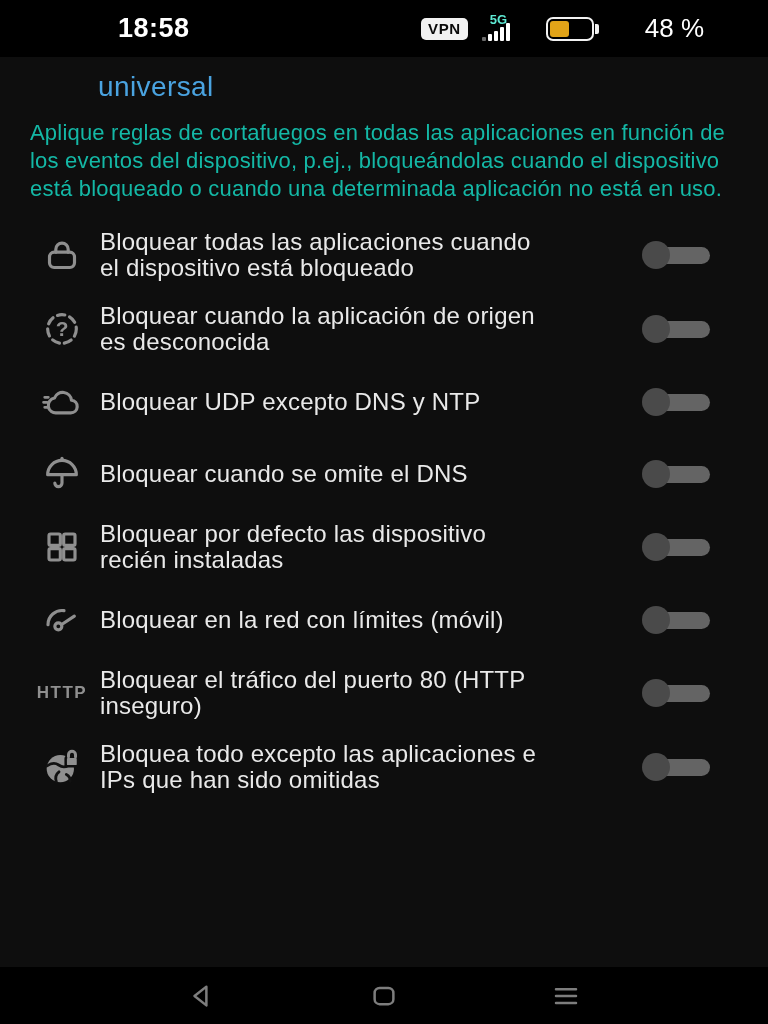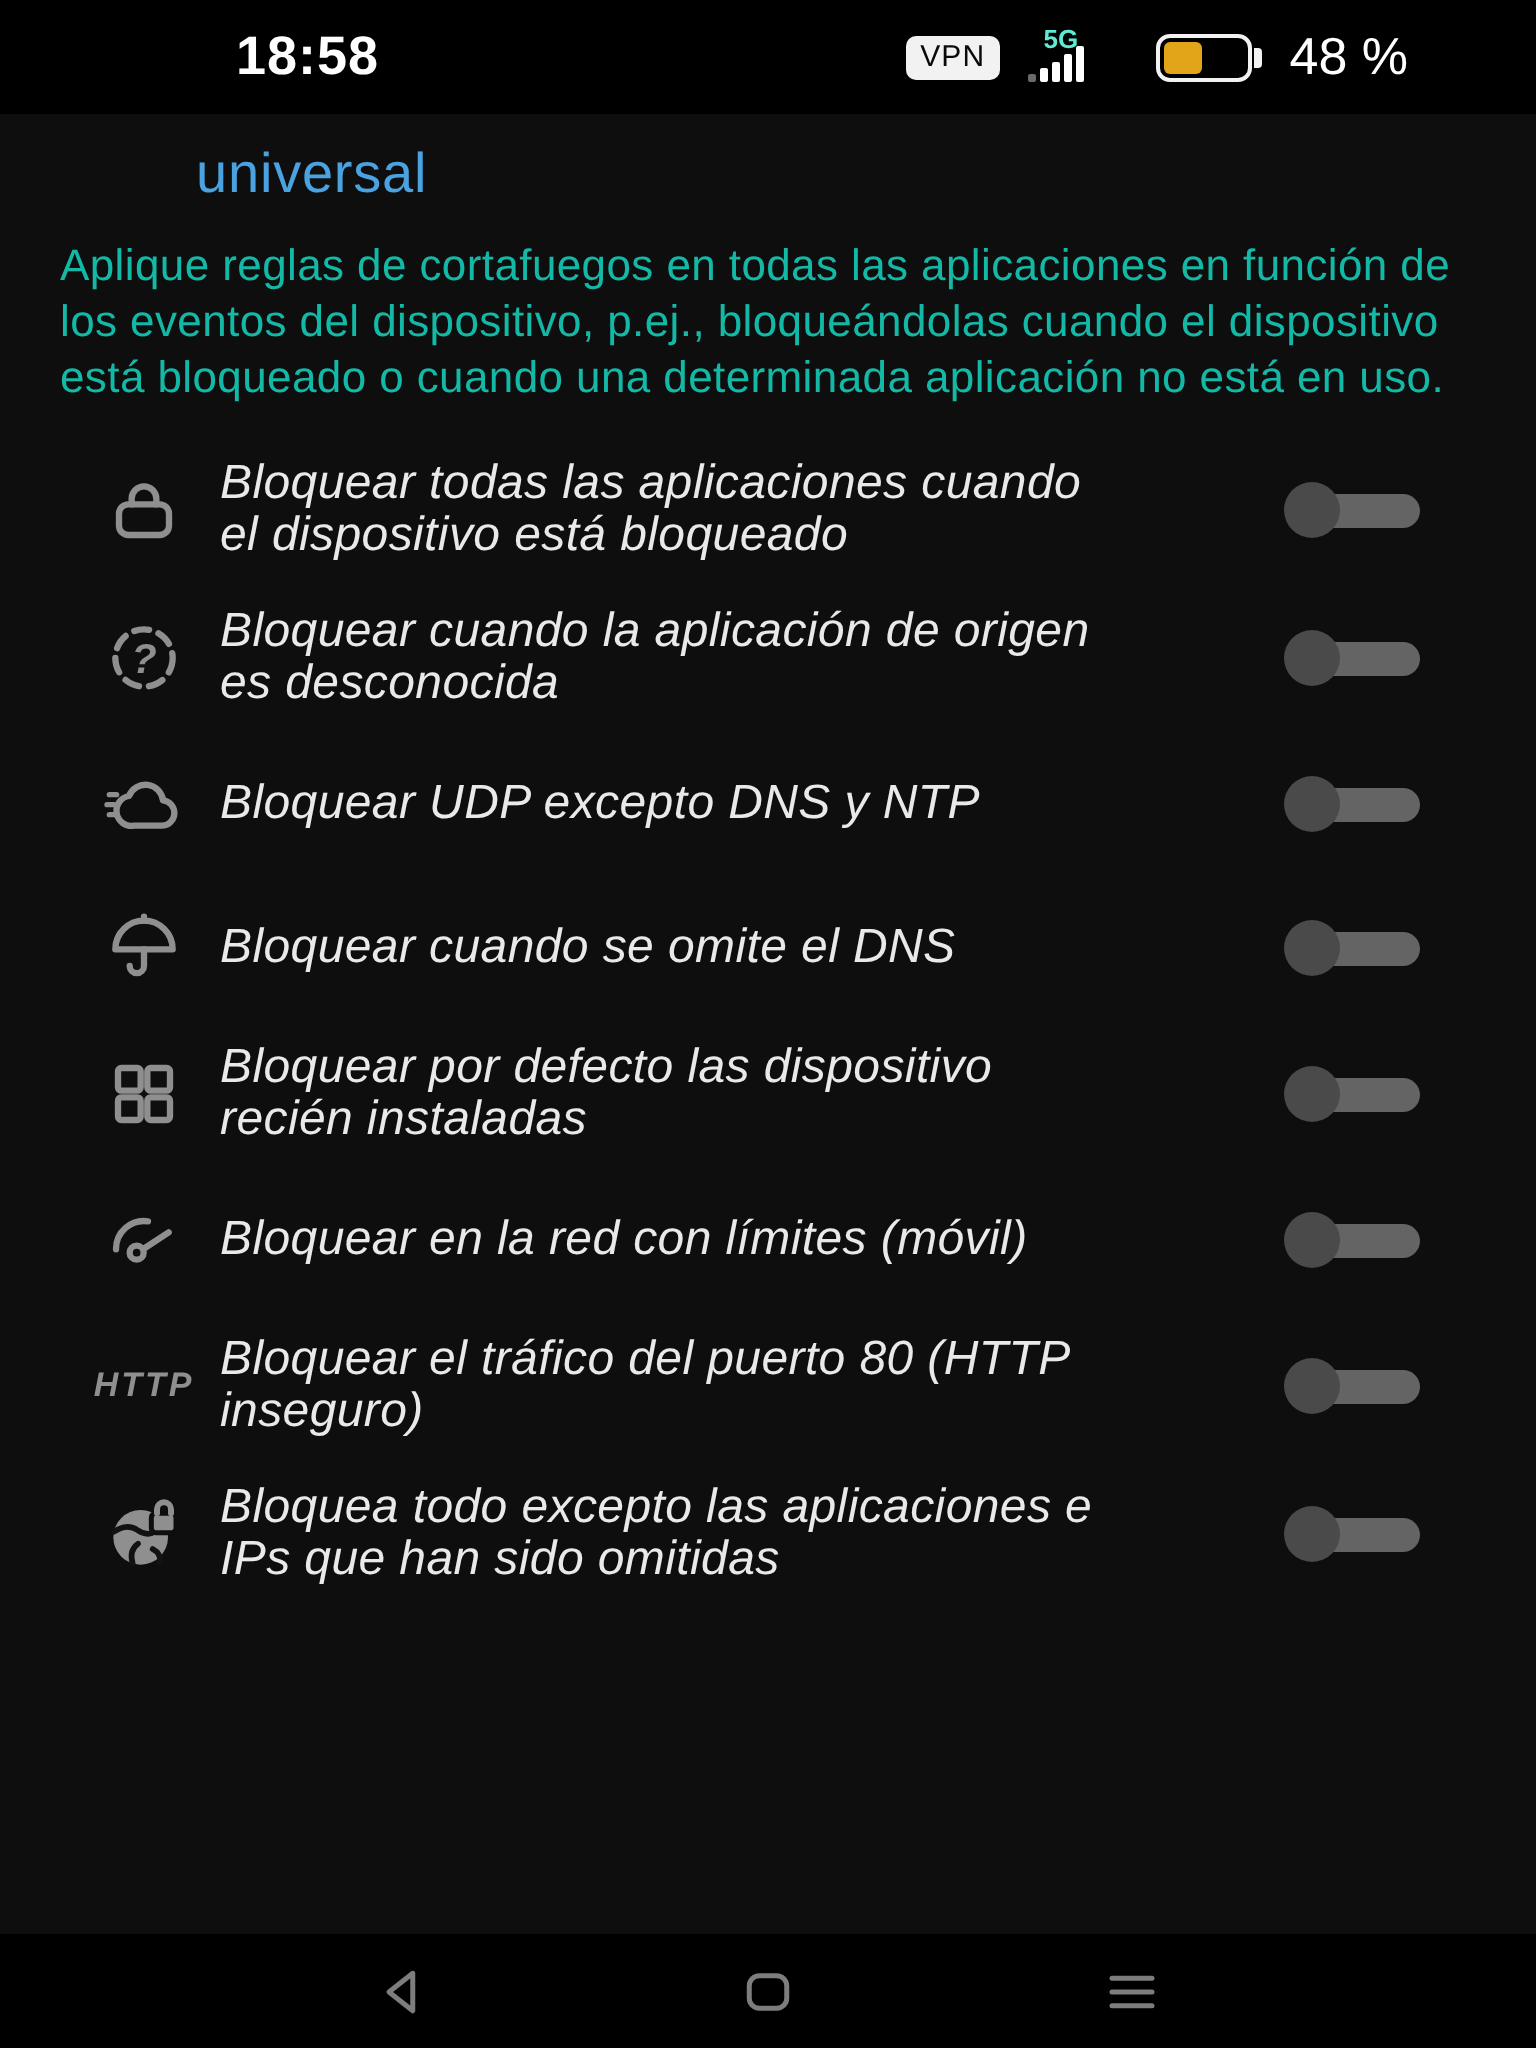--- a/index.html
+++ b/index.html
@@ -12,52 +12,52 @@
 
   
   .status-bar {
     height:57px; background:#000; flex:0 0 auto;
     display:flex; align-items:center; justify-content:space-between;
     padding:0 64px 0 118px;
   }
   .sb-time { color:#fff; font-size:27px; font-weight:700; letter-spacing:.5px;text-align:right; }
   .sb-right { display:flex; align-items:center; gap:14px; }
   .vpn-badge {
-    background:#f2f2f2; color:#0a0a0a; font-size:15px; font-weight:400;
+    background:#f2f2f2; color:#0a0a0a; font-size:15px; font-weight:700;
     letter-spacing:.6px; padding:2px 7px 3px; border-radius:5px;
   }
   .signal { position:relative; width:50px; height:27px; }
   .sig-label { position:absolute; left:8px; top:-3px; color:#5eead4; font-size:13px; font-weight:700; }
   .sig-bars { position:absolute; bottom:1px; left:0; display:flex; align-items:flex-end; gap:2px; }
   .sig-bars i { display:block; width:4px; background:#fff; border-radius:1px; }
   .sig-bars i.dim { background:#6a6a6a; }
   .battery { display:flex; align-items:center; }
   .bat-body {
     width:48px; height:24px; border:2.5px solid #f2f2f2; border-radius:7px;
     padding:2px; display:flex;
   }
   .bat-fill { height:100%; background:#e2a418; border-radius:3px; }
   .bat-nub { width:4px; height:10px; background:#f2f2f2; border-radius:0 2px 2px 0; margin-left:1px; }
-  .sb-percent { color:#fff; font-size:26px; font-weight:500; }
+  .sb-percent { color:#fff; font-size:26px; font-weight:500;margin-left:32px; }
 
   
   .page-title {
     margin:13px 0 0 98px; color:#4aa3e0; font-size:28px; font-weight:400;
     letter-spacing:.4px; line-height:34px;
   }
   .page-desc {
     margin:15px 28px 0 30px; color:#14b8a6; font-size:22px; line-height:28px;
     letter-spacing:.2px;
   }
 
   
   .rules { margin-top:26px; }
   .rule {
     display:flex; align-items:center; min-height:50px;
-    padding-left:48px; margin-bottom:22px;font-style:italic;
+    padding-left:38px; margin-bottom:22px;
   }
   .icon {
     width:48px; flex:0 0 48px; display:flex; align-items:center; justify-content:center;
     margin-right:14px; color:#8f8f8f;
   }
   .icon svg {
     width:40px; height:40px; fill:none; stroke:#8f8f8f; stroke-width:1.9;
     stroke-linecap:round; stroke-linejoin:round;
   }
   .icon-text { font-size:17px; font-weight:700; letter-spacing:1.5px; color:#8f8f8f; }

